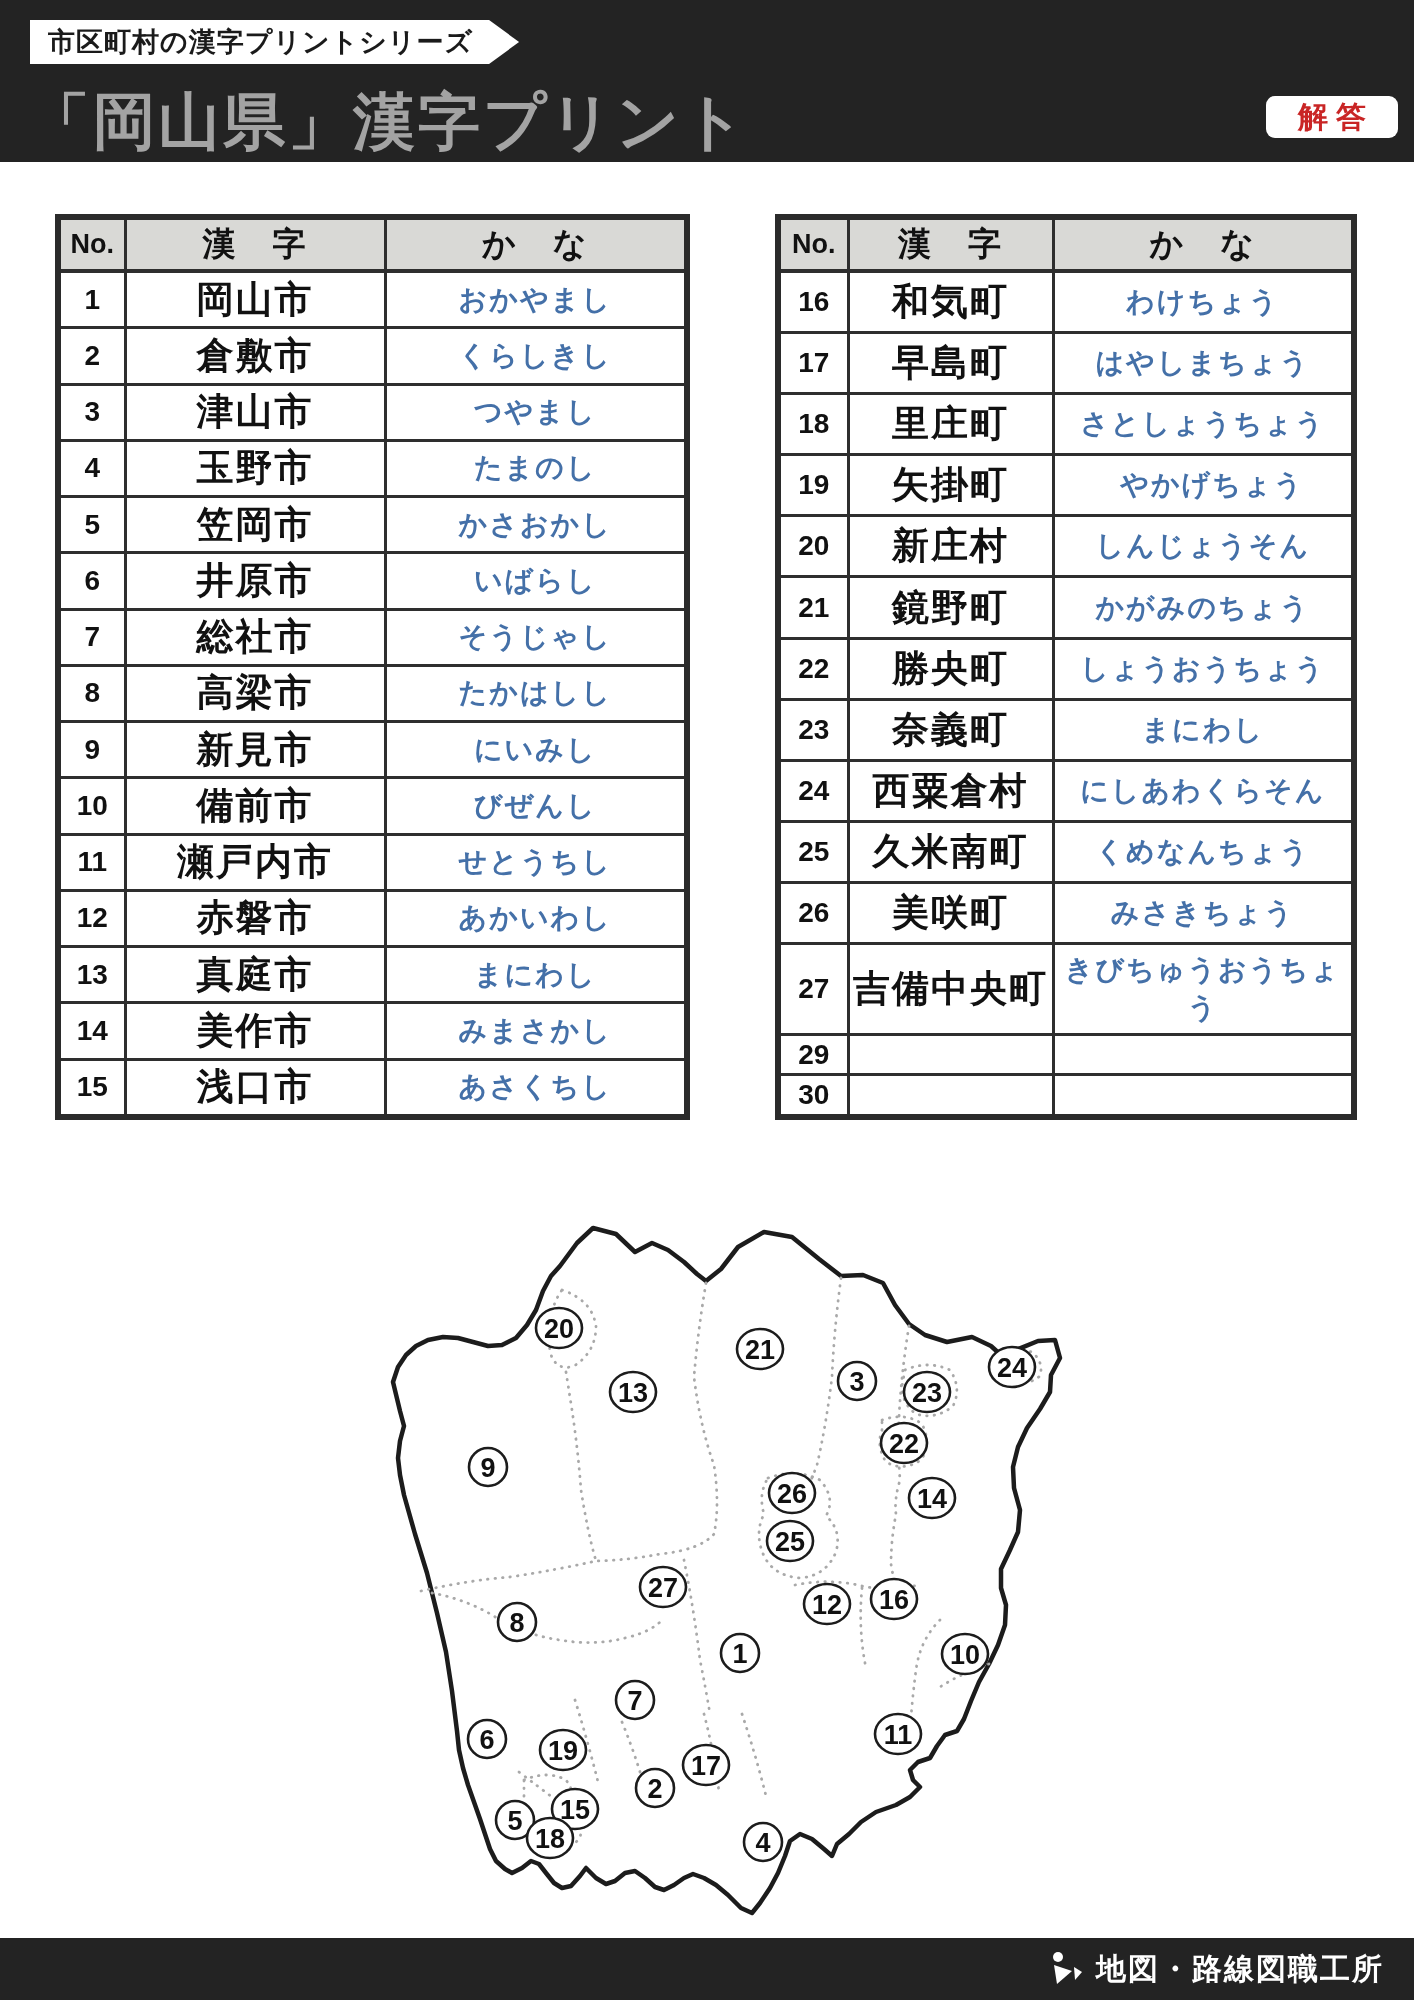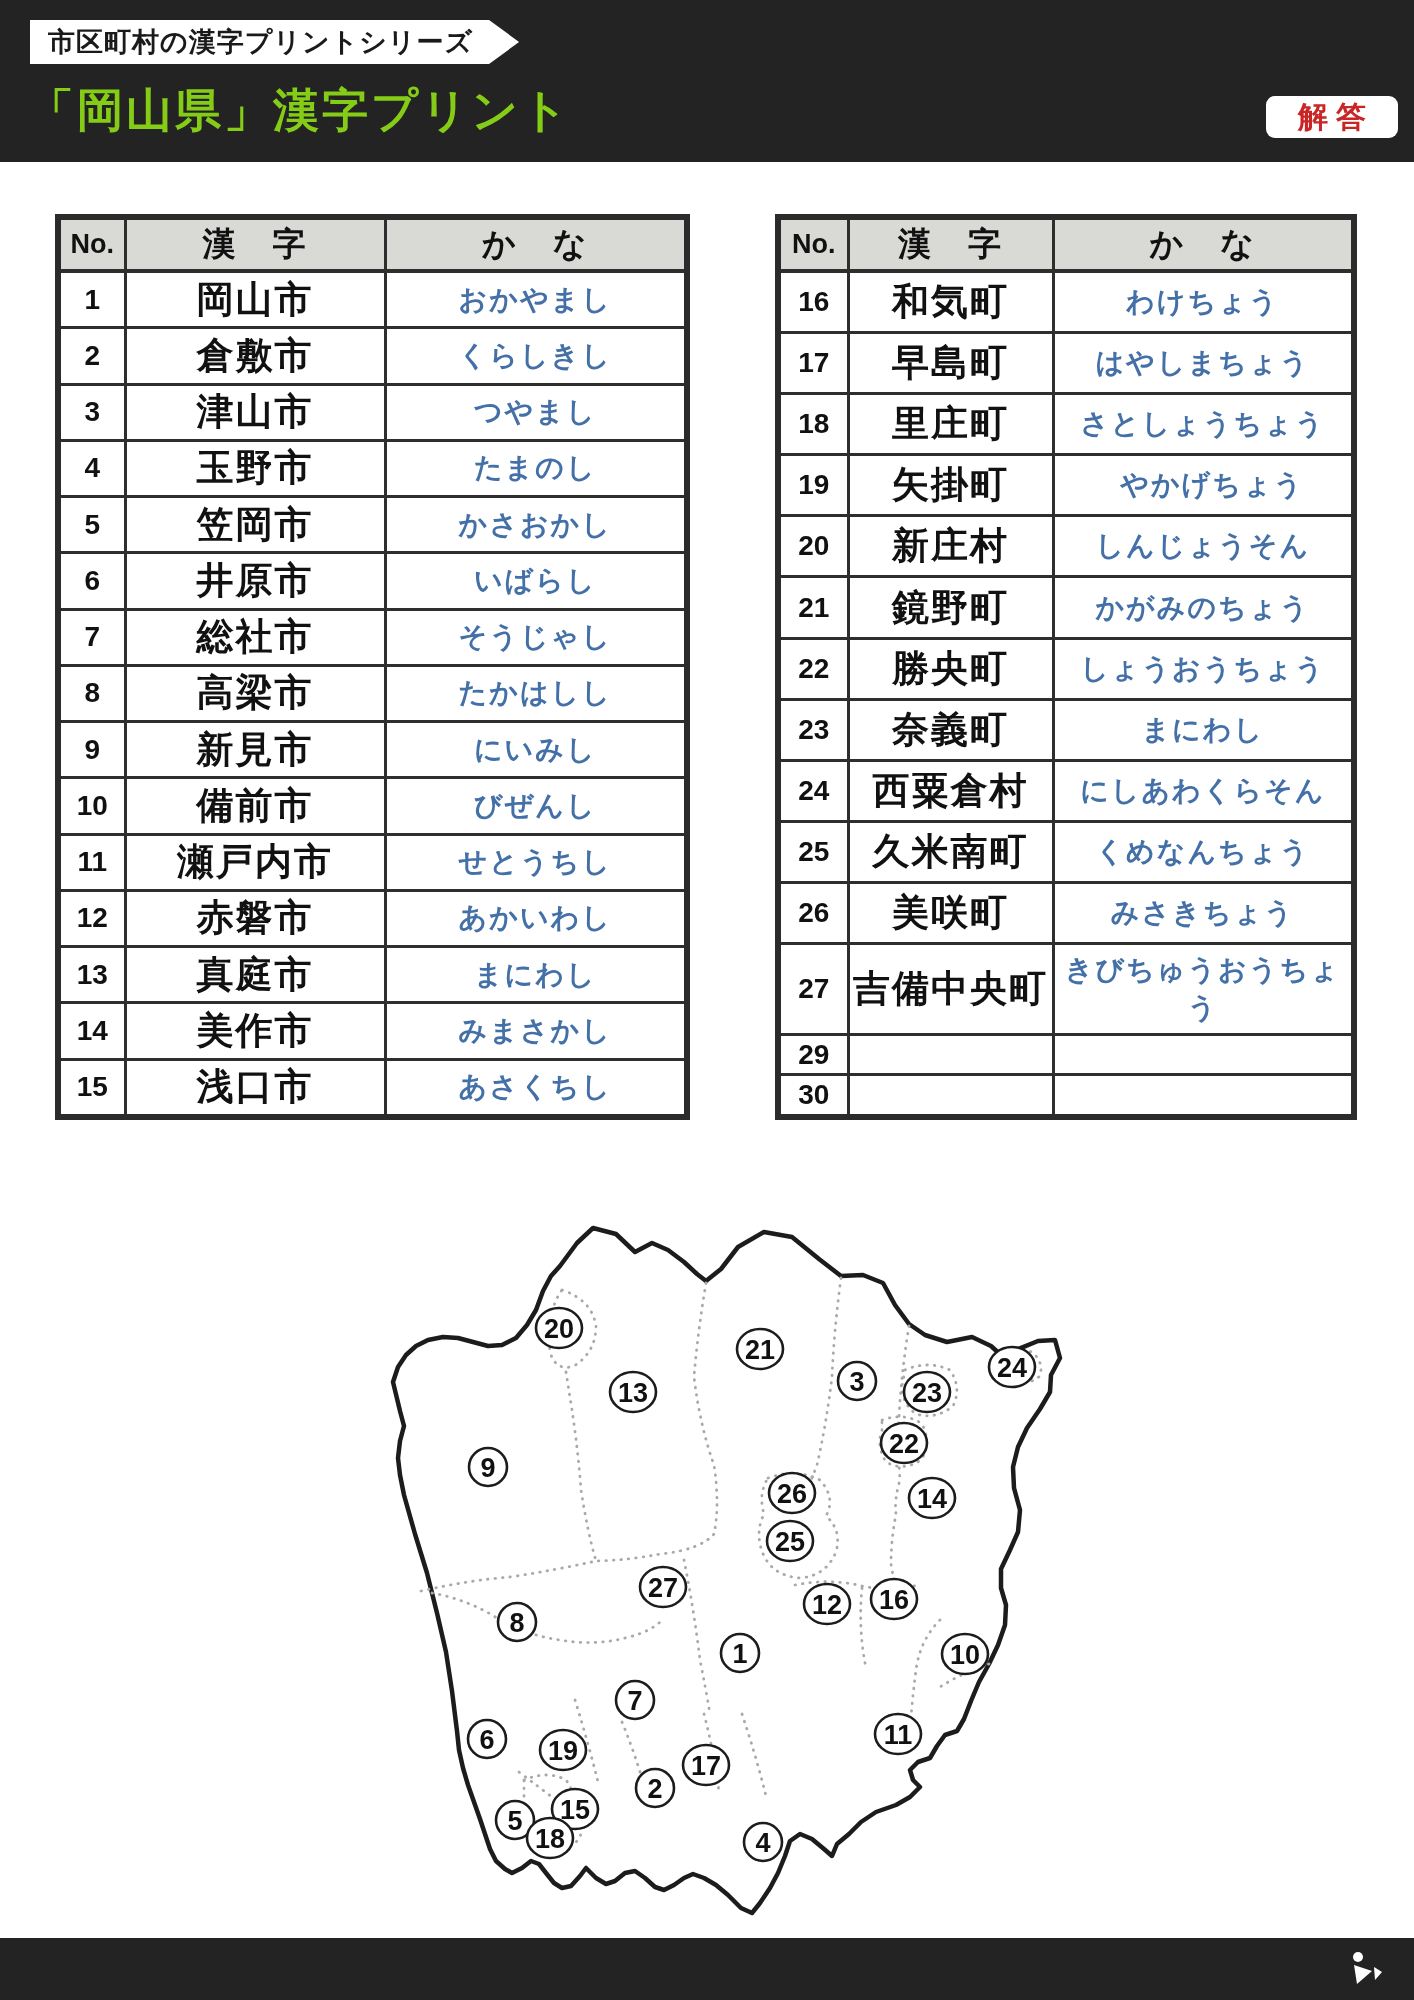--- a/index.html
+++ b/index.html
@@ -6,21 +6,21 @@
   body { background:#888; }
   .page { position:relative; width:1414px; height:2000px; background:#ffffff;
           font-family:"Liberation Sans","DejaVu Sans",sans-serif; overflow:hidden; margin:0 auto; }
 
   
   .hdr { position:absolute; left:0; top:0; width:1414px; height:162px; background:#232323; }
   .series-banner { position:absolute; left:30px; top:20px; height:44px; background:#ffffff;
 Color:#111; display:flex; align-items:center; padding:0 46px 0 18px;
     clip-path:polygon(0 0, calc(100% - 30px) 0, 100% 50%, calc(100% - 30px) 100%, 0 100%);
     font-weight:bold; font-size:27px; letter-spacing:1px; color:#1a1a1a; }
-  .page-title { position:absolute; left:28px; top:64px; color:#84cc16; font-size:46px;
+  .page-title { position:absolute; left:28px; top:76px; color:#a3a3a3; font-size:62px;
     font-weight:bold; letter-spacing:3px; line-height:92px; }
   .answer-badge { position:absolute; right:16px; top:96px; width:132px; height:42px;
     background:#ffffff; border-radius:9px; color:#c92525; font-size:30px; font-weight:bold;
     letter-spacing:8px; display:flex; align-items:center; justify-content:center; padding-left:8px; }
 
   
   .twrap { position:absolute; top:214px; height:906px; }
   .twrap.left  { left:55px;  width:635px; }
   .twrap.right { left:775px; width:582px; }
   table.sheet { border-collapse:collapse; table-layout:fixed; width:100%; height:100%;
@@ -403,15 +403,16 @@
         </g>
       </g>
   </svg>
 
   <div class="ftr">
     <svg width="34" height="36" viewBox="0 0 34 36">
       <circle cx="8" cy="6" r="5" fill="#ffffff"></circle>
       <path d="M4 14 L22 20 L7 33 Z" fill="#ffffff"></path>
       <path d="M24 16 L32 21 L25 29 Z" fill="#ffffff"></path>
     </svg>
+    <span class="brand-text">地図・路線図職工所</span>
   </div>
 
 </div>
 
 </body></html>

